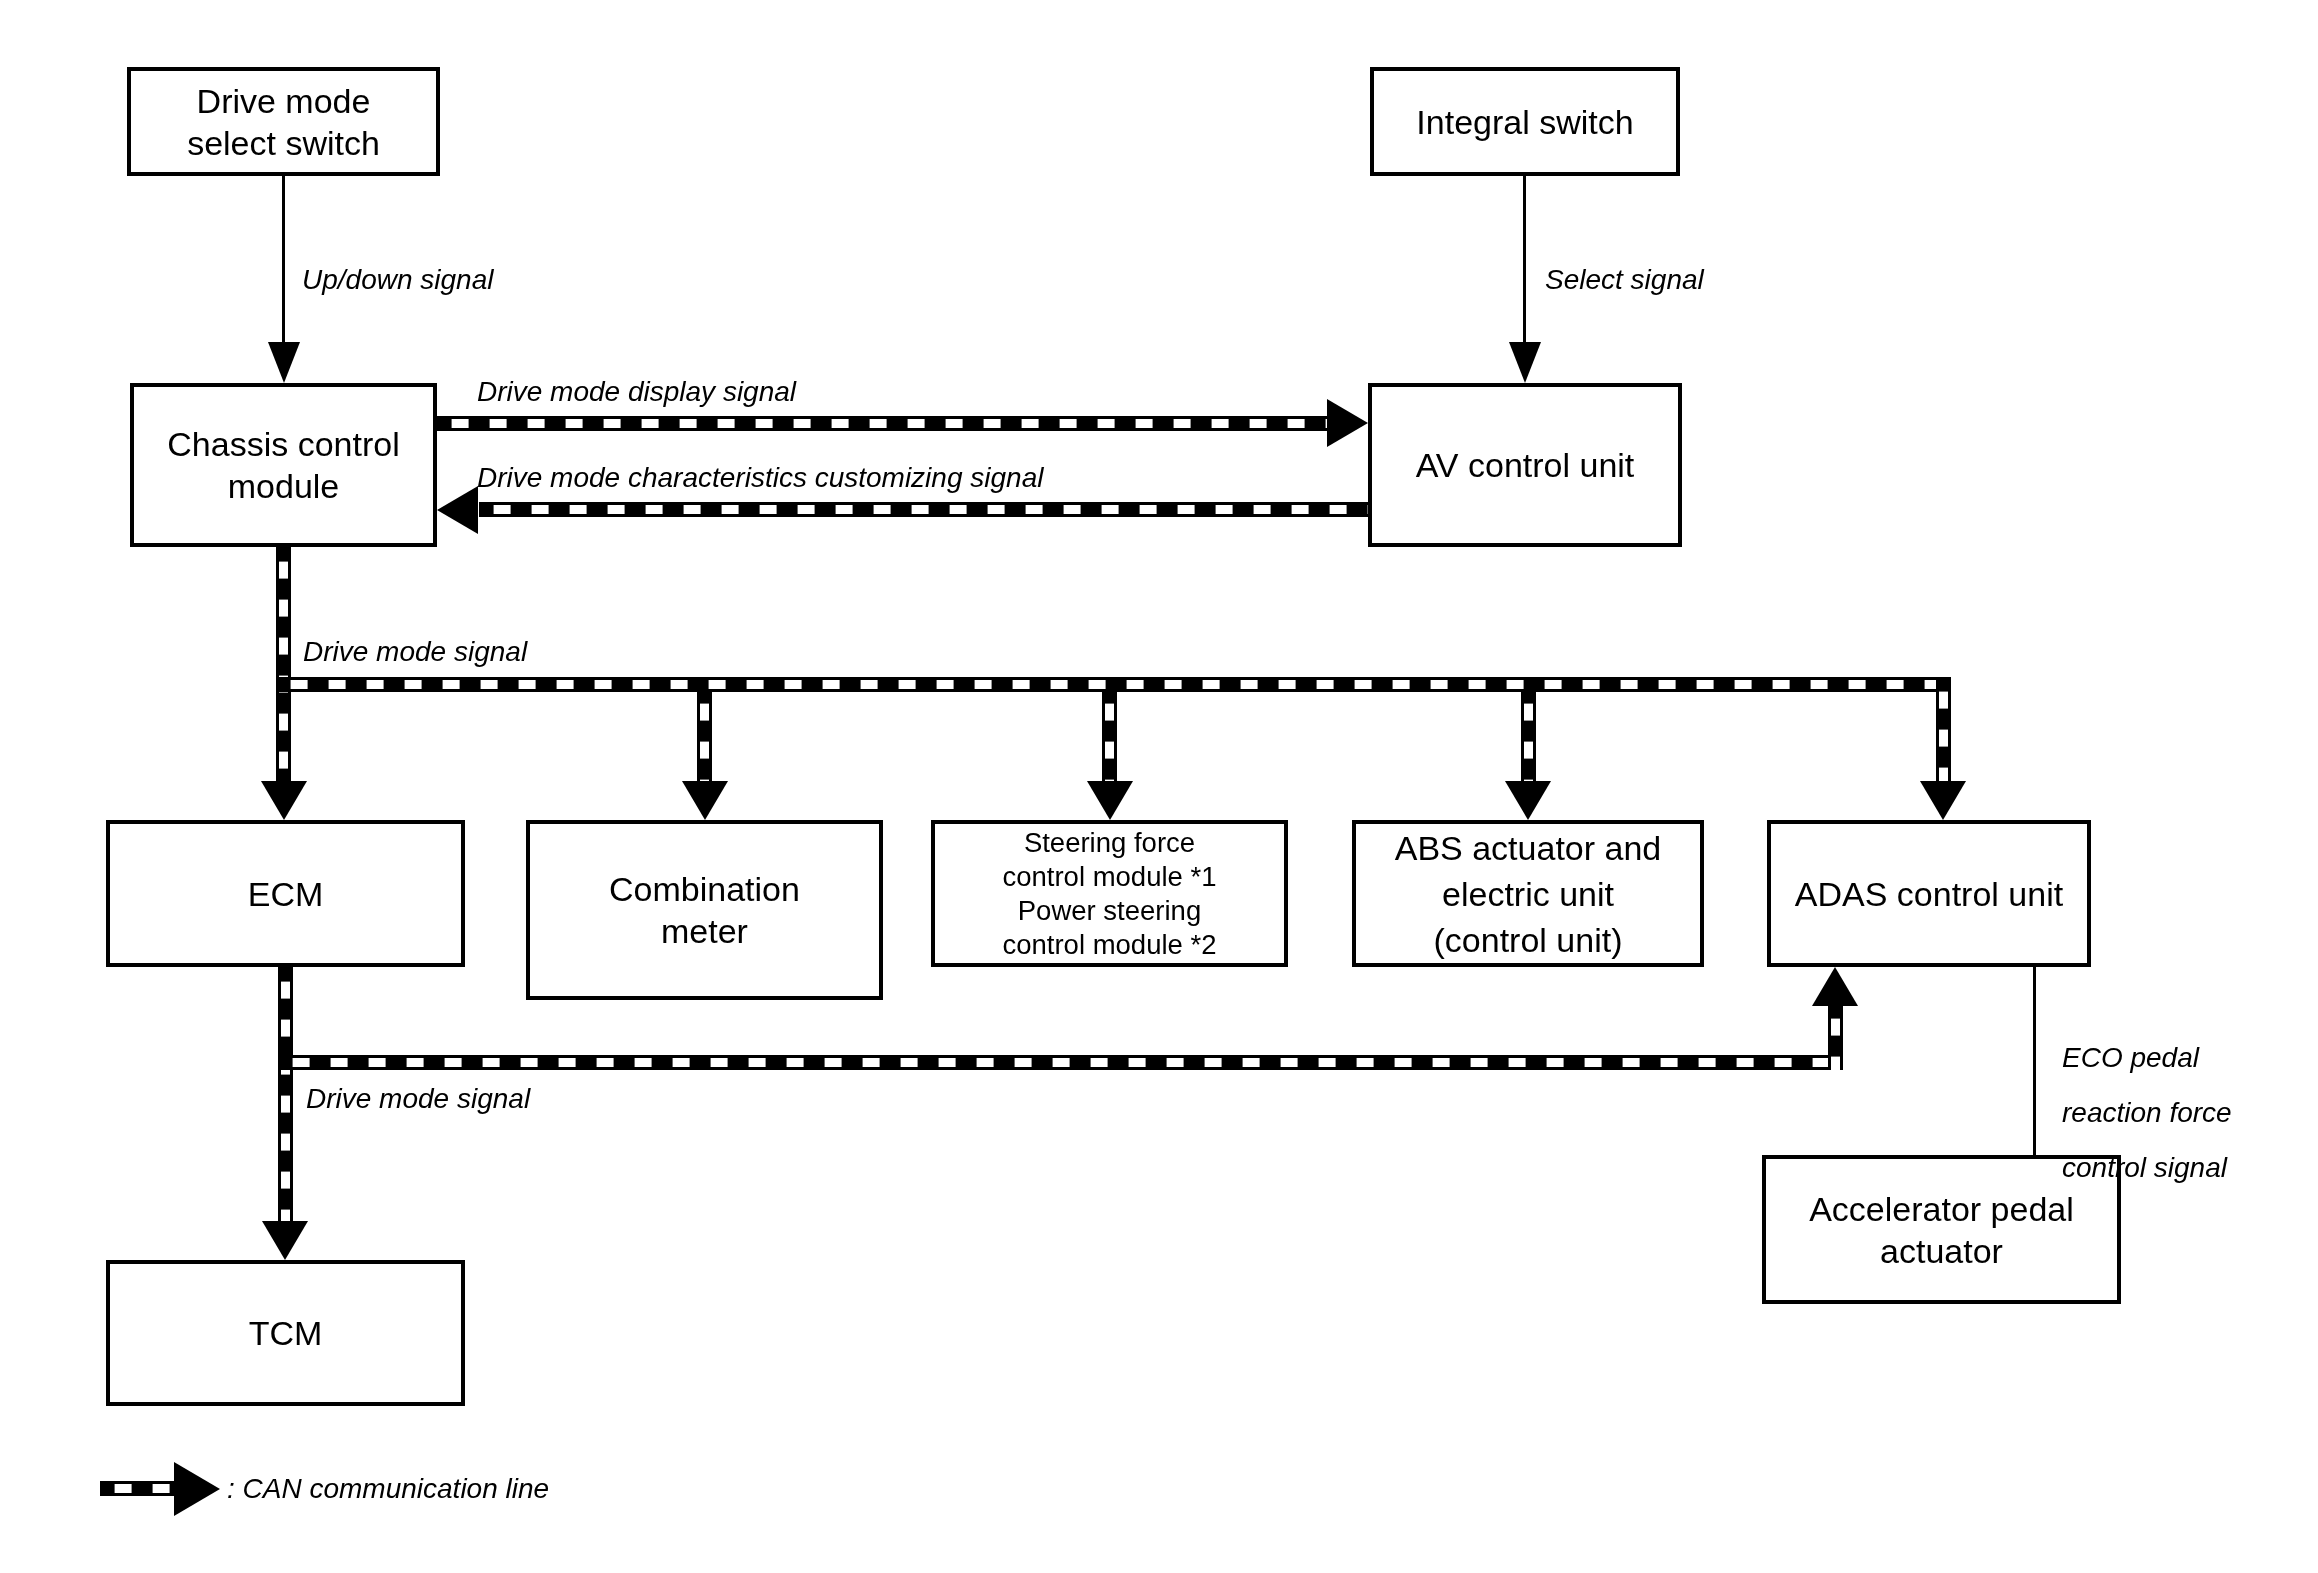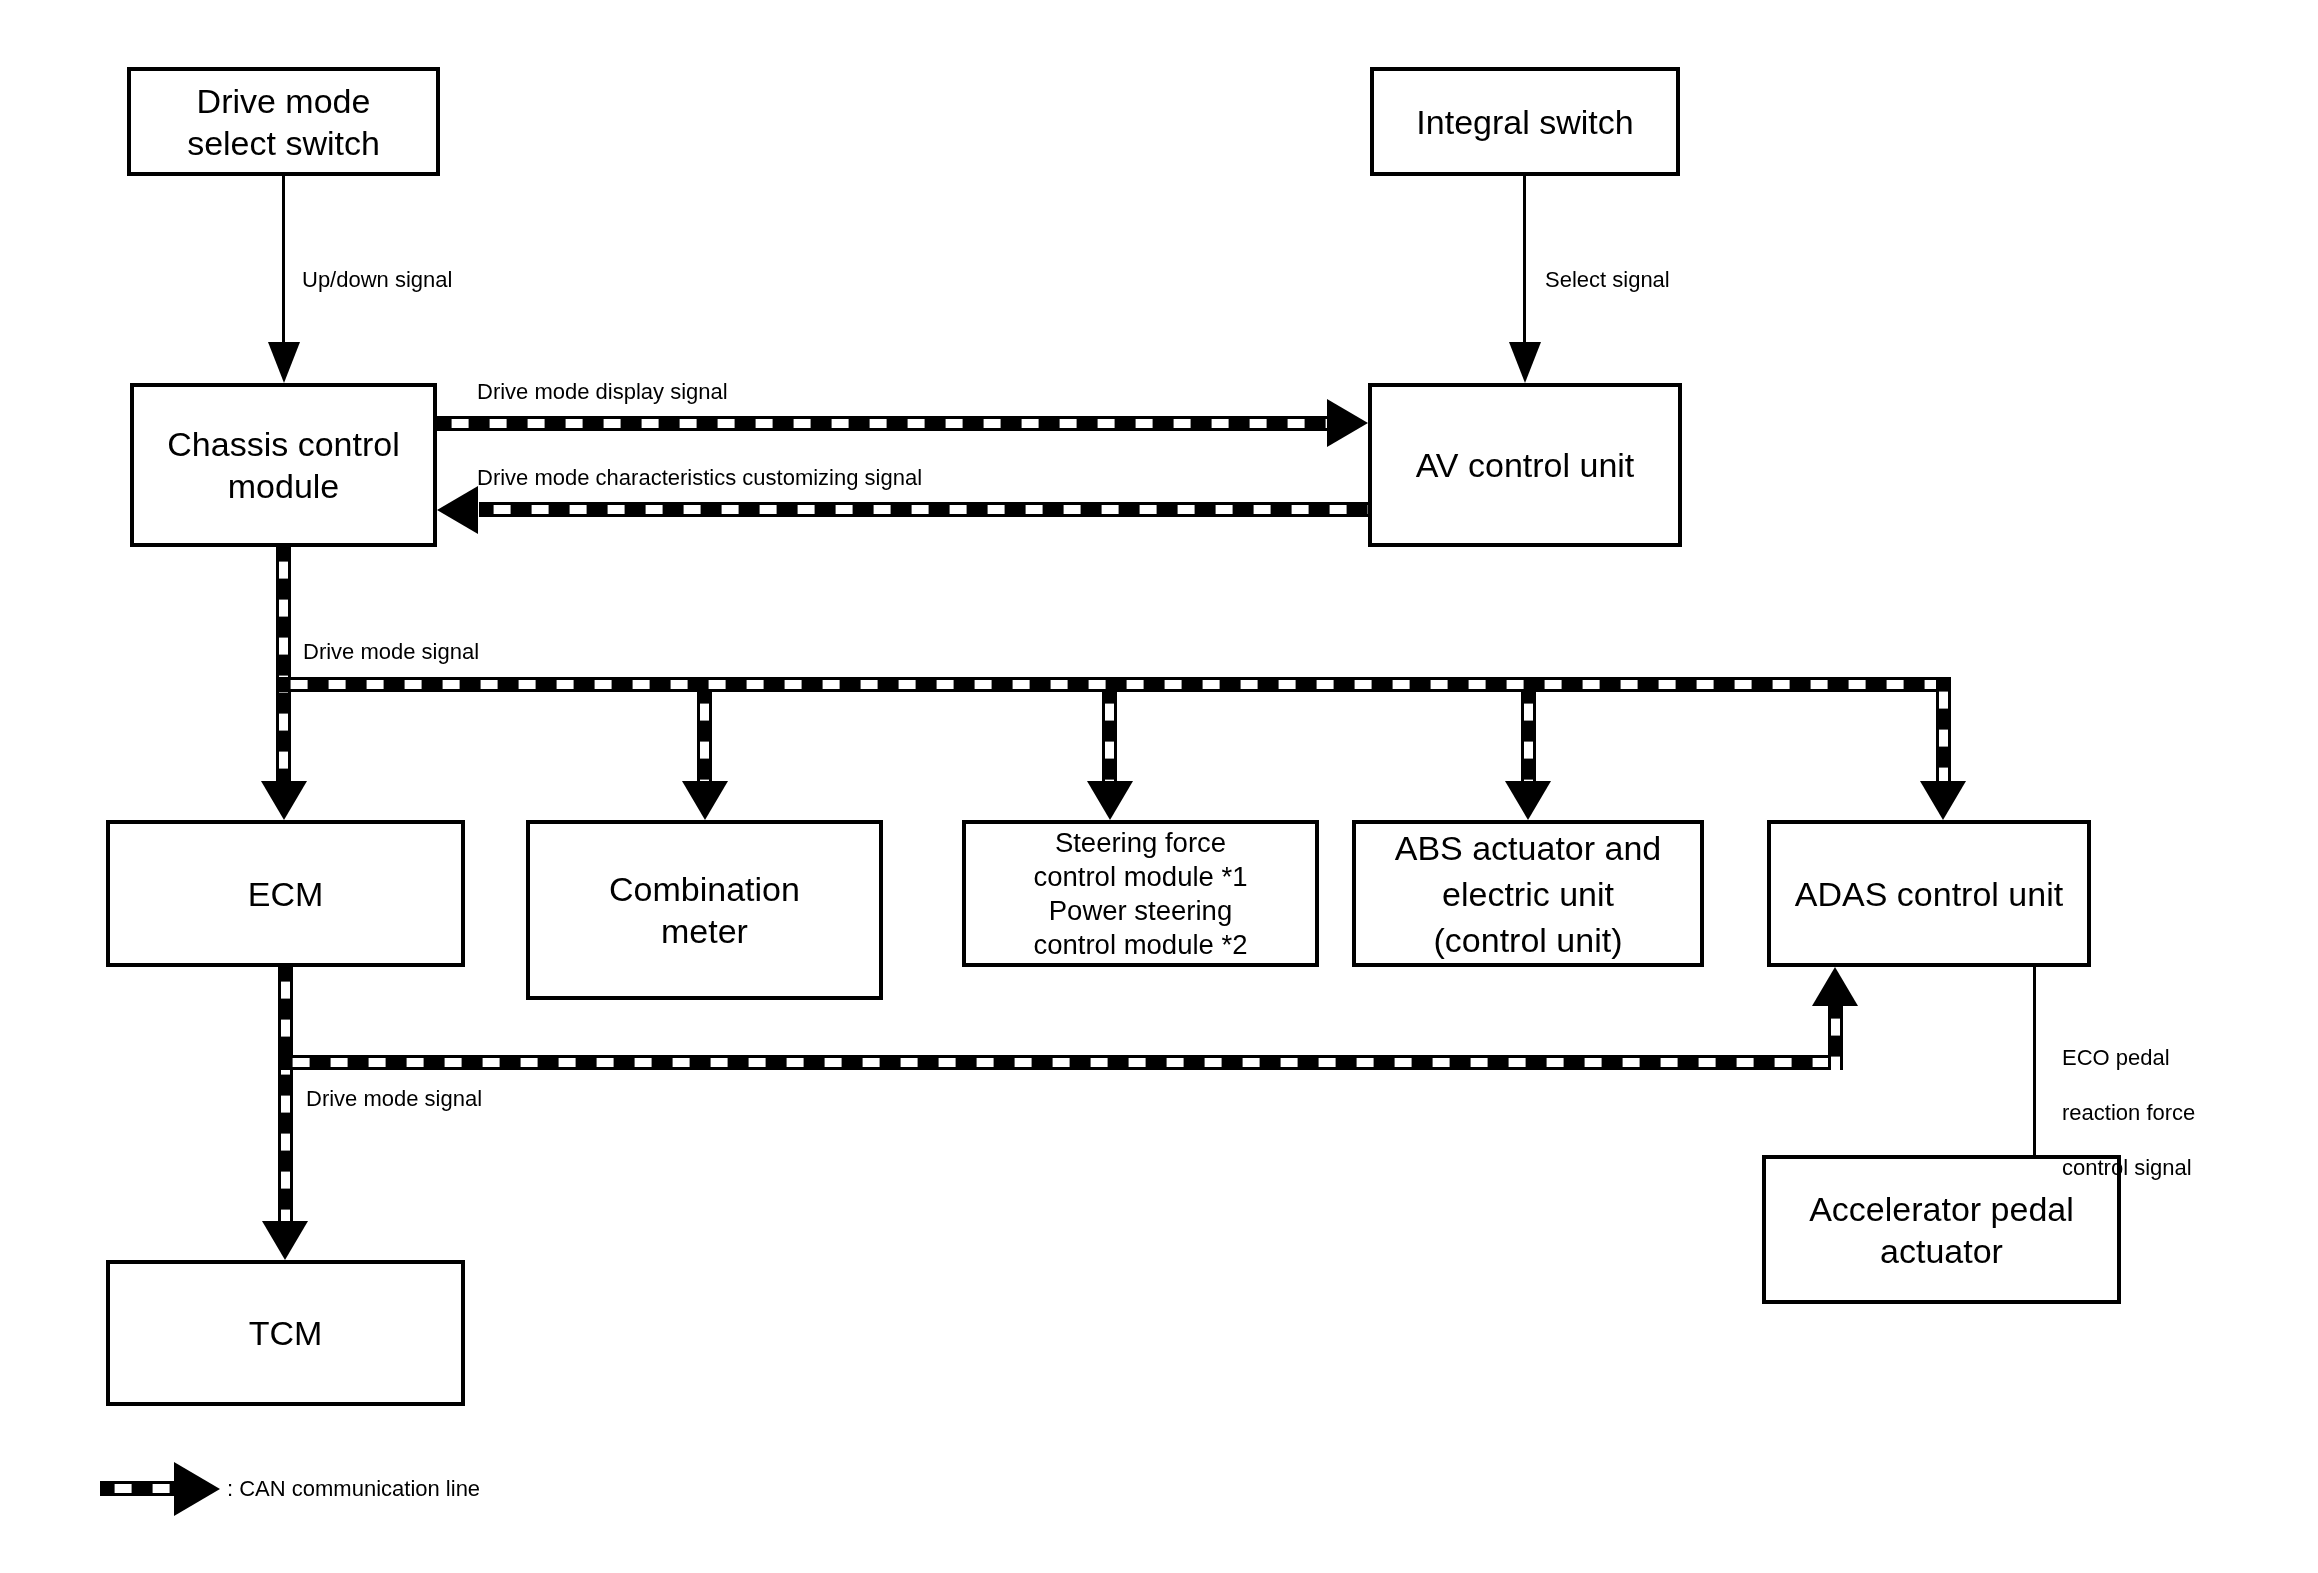--- a/index.html
+++ b/index.html
@@ -25,23 +25,24 @@
     text-align: center;
     font-size: 34px;
     line-height: 42px;
   }
   .box.small { font-size: 27.5px; line-height: 34px; }
   .box.mid   { line-height: 46px; }
   .box span { display: block; white-space: nowrap; }
   
   .lbl {
     position: absolute;
-    font-size: 22px;
+    font-size: 28px;
     line-height: 41px;
     white-space: nowrap;
+    font-style: italic;
   }
   .lbl span { display: block; }
   .lbl.tall { line-height: 55px; }
   
   .thinv { position: absolute; width: 3.4px; background: #000; }
   
   .canh {
     position: absolute;
     height: 15px;
     background-color: #000;
@@ -126,21 +127,21 @@
   <div class="box" style="left:1368px; top:383px; width:314px; height:164px;">
     <span>AV control unit</span>
   </div>
   <div class="box" style="left:106px; top:820px; width:359px; height:147px;">
     <span>ECM</span>
   </div>
   <div class="box" style="left:526px; top:820px; width:357px; height:180px;">
     <span>Combination</span>
     <span>meter</span>
   </div>
-  <div class="box small" style="left:931px; top:820px; width:357px; height:147px;margin-left:31px;">
+  <div class="box small" style="left:931px; top:820px; width:357px; height:147px;">
     <span>Steering force</span>
     <span>control module *1</span>
     <span>Power steering</span>
     <span>control module *2</span>
   </div>
   <div class="box mid" style="left:1352px; top:820px; width:352px; height:147px;">
     <span>ABS actuator and</span>
     <span>electric unit</span>
     <span>(control unit)</span>
   </div>

